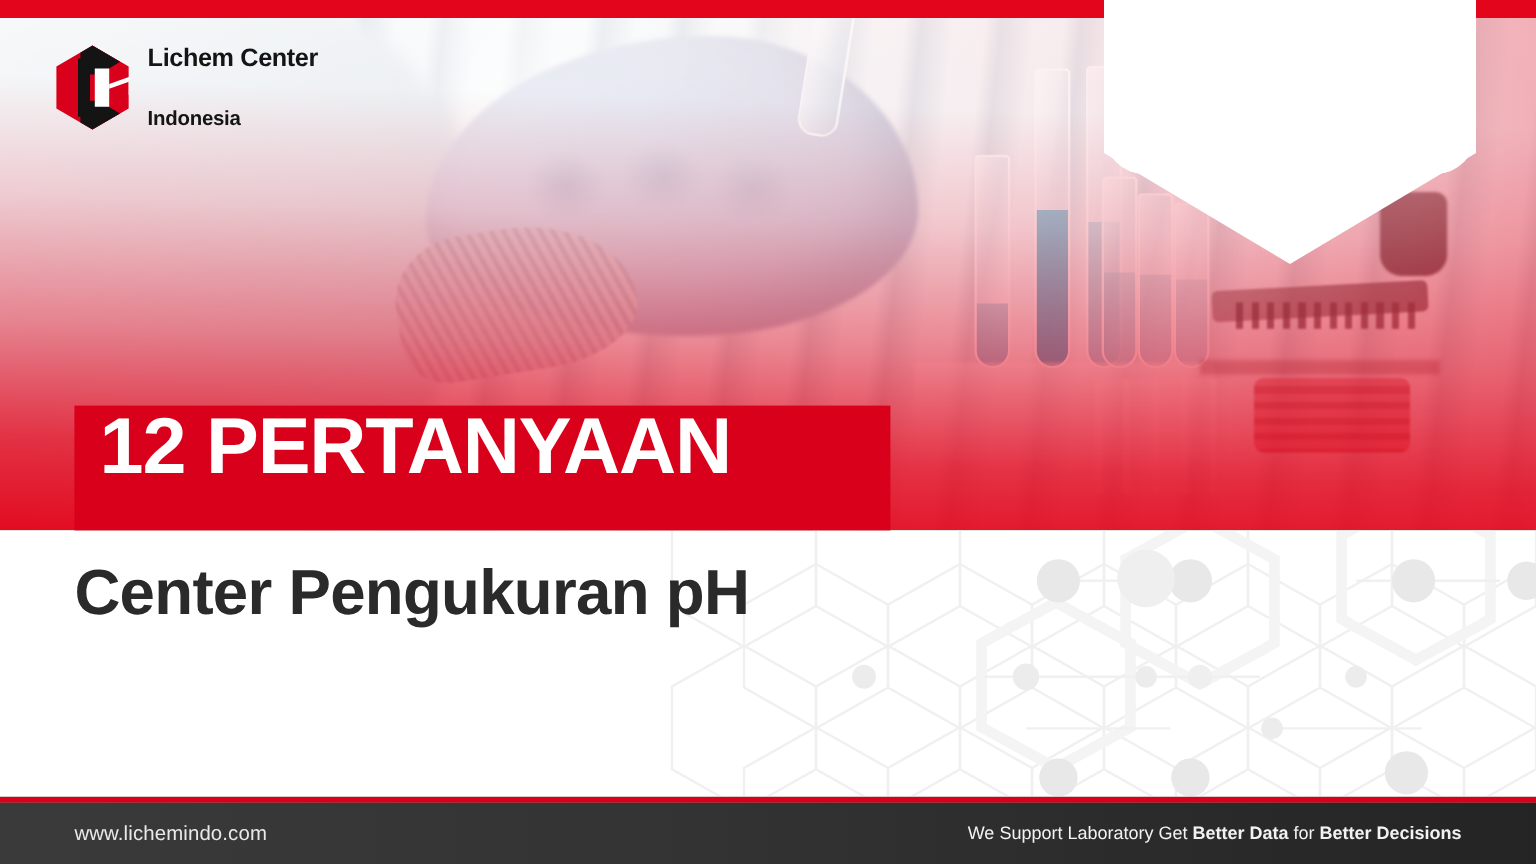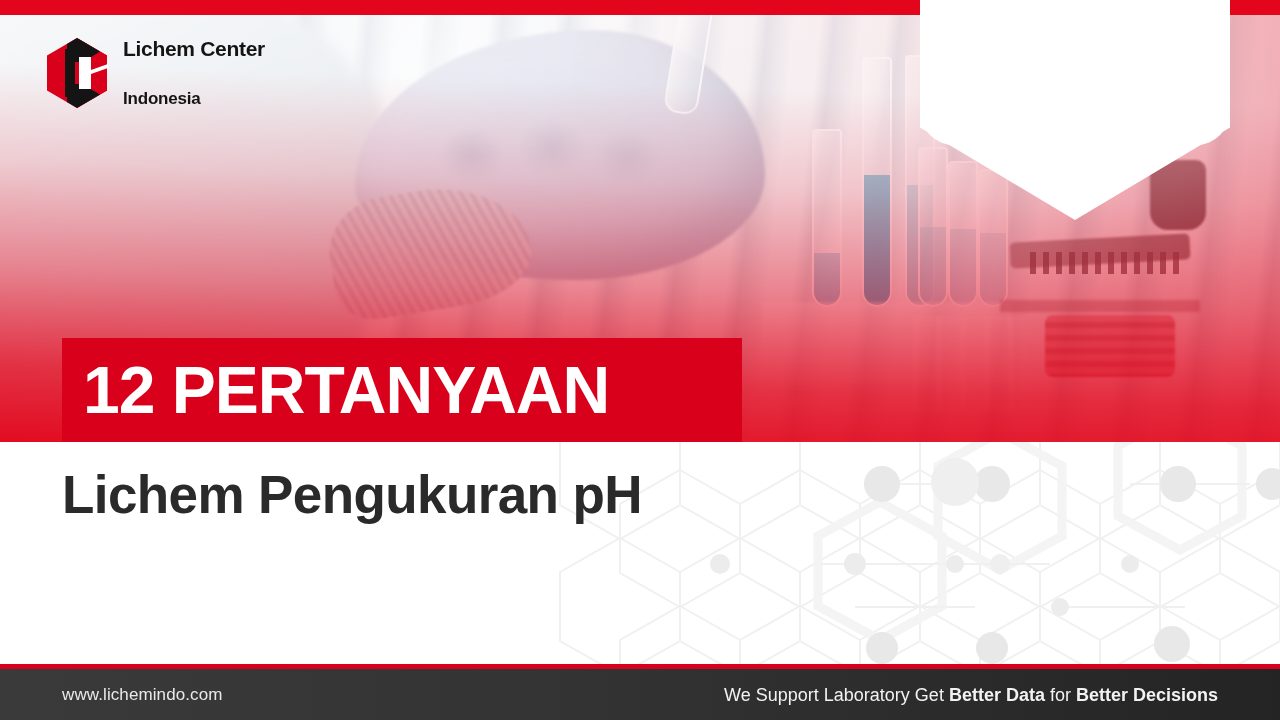--- a/index.html
+++ b/index.html
@@ -188,21 +188,21 @@
   .lower {
     position:absolute; left:0; top:442px; width:1280px; height:222px;
     background:#ffffff; overflow:hidden;
   }
   .hexbg { position:absolute; inset:0; opacity:1; }
 
   
   .title-box {
     position:absolute; left:62px; top:338px; width:680px; height:104px;
     background:#d9001b; z-index:10;
-    display:flex; align-items:center;
+    display:flex; align-items:flex-start;
   }
   .title-text {
     color:#ffffff;
     font-size:66px; font-weight:700;
     letter-spacing:-1px;
     padding-left:21px;
     white-space:nowrap;
     line-height:1;
   }
   .subtitle {
@@ -224,21 +224,21 @@
     position:absolute; left:0; top:669px; width:1280px; height:51px;
     background:linear-gradient(90deg,#3a3a3a 0%, #333333 45%, #242424 100%);
     z-index:11;
   }
   .footer-url {
     position:absolute; left:62px; top:50%; transform:translateY(-50%);
     color:#e9e9e9; font-size:17px; font-weight:400; letter-spacing:.1px;text-align:right;
   }
   .footer-tag {
     position:absolute; right:62px; top:50%; transform:translateY(-50%);
-    color:#f2f2f2; font-size:18px; font-weight:400; white-space:nowrap;
+    color:#f2f2f2; font-size:15px; font-weight:400; white-space:nowrap;
   }
   .footer-tag b { font-weight:700; }
 </style>
 </head>
 <body>
 
 <div class="banner">
 
   <div class="hero">
     <div class="photo-base"></div>
@@ -368,21 +368,21 @@
       <span class="l1">Lichem Center</span>
       <span class="l2">Indonesia</span>
     </div>
   </div>
 
   <div class="title-box">
     <span class="title-text">12 PERTANYAAN</span>
   </div>
 
   <div class="subtitle">
-    <span class="sl">Lichem Pengukuran pH</span>
+    <span class="sl">Center Pengukuran pH</span>
   </div>
 
   <div class="footer-rule"></div>
   <div class="footer">
     <span class="footer-url">www.lichemindo.com</span>
     <span class="footer-tag">
       <span>We Support Laboratory Get </span><b>Better Data</b><span> for </span><b>Better Decisions</b>
     </span>
   </div>
 

